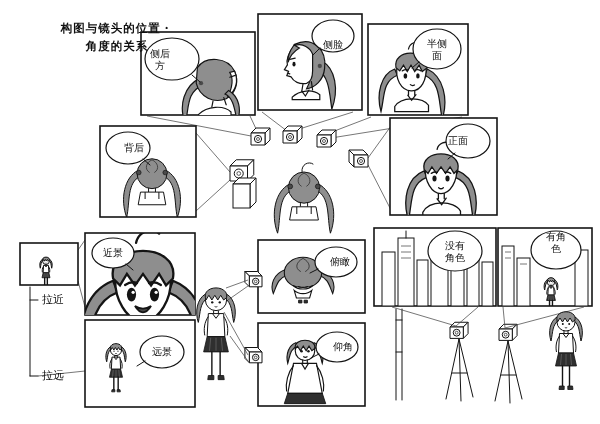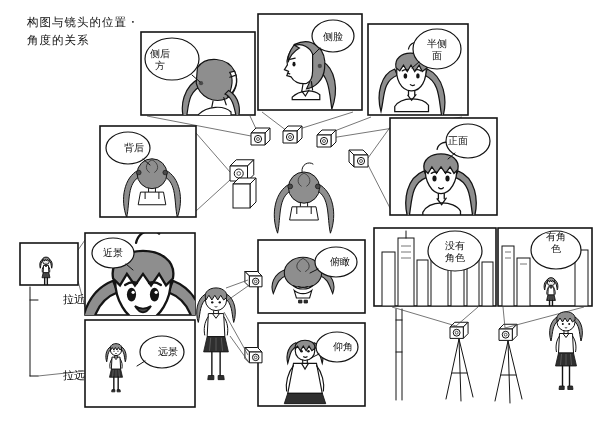--- a/index.html
+++ b/index.html
@@ -9,23 +9,23 @@
   .panel{fill:#fff;stroke:#141414;stroke-width:1.6;}
   .skin{fill:#fff;stroke:#141414;stroke-width:1;}
   .hair{fill:#8e8e8e;stroke:#141414;stroke-width:1;}
   .dark{fill:#2f2f2f;stroke:#141414;stroke-width:0.8;}
   .ln{fill:none;stroke:#141414;stroke-width:1;stroke-linecap:round;}
   .thin{fill:none;stroke:#4a4a4a;stroke-width:0.75;}
   .thin2{fill:none;stroke:#333;stroke-width:0.8;}
   .bubble{fill:#fff;stroke:#141414;stroke-width:1.2;}
   .txt{position:absolute;color:#111;text-align:center;line-height:1.15;}
   .bub{font-size:10px;}
-  .side{font-size:11px;text-align:left;margin-left:21px;}
-  #title{position:absolute;left:27px;top:14px;width:180px;font-size:11.5px;font-weight:400;
-         line-height:1.55;letter-spacing:1px;white-space:pre-line;text-align:left;color:#111;}
+  .side{font-size:11px;text-align:left;}
+  #title{position:absolute;left:27px;top:20px;width:180px;font-size:11.5px;font-weight:700;
+         line-height:1.55;letter-spacing:1px;white-space:pre-line;text-align:center;color:#111;}
 </style>
 </head>
 <body>
 
 <svg id="art" width="600" height="424" viewBox="0 0 600 424">
   <defs>
     <clipPath id="cpA">
         <rect x="141" y="32" width="114" height="83"></rect>
       </clipPath>
     <clipPath id="cpB">
@@ -360,24 +360,24 @@
       </g>
     <g>
         <ellipse class="bubble" cx="556" cy="250" rx="25" ry="19"></ellipse>
       </g>
   </g>
 </svg>
 
 <div id="title">构图与镜头的位置・
 角度的关系</div>
 <div class="txt bub" style="left:146px;top:48px;width:28px">侧后方</div>
-<div class="txt bub" style="left:313px;top:31px;width:40px">侧脸</div>
+<div class="txt bub" style="left:313px;top:39px;width:40px">侧脸</div>
 <div class="txt bub" style="left:423px;top:38px;width:28px">半侧面</div>
 <div class="txt bub" style="left:108px;top:142px;width:52px">背后</div>
 <div class="txt bub" style="left:448px;top:135px;width:20px">正面</div>
 <div class="txt bub" style="left:93px;top:247px;width:40px">近景</div>
-<div class="txt bub" style="left:142px;top:346px;width:52px">远景</div>
+<div class="txt bub" style="left:142px;top:346px;width:40px">远景</div>
 <div class="txt bub" style="left:316px;top:256px;width:48px">俯瞰</div>
 <div class="txt bub" style="left:317px;top:341px;width:52px">仰角</div>
 <div class="txt bub" style="left:441px;top:240px;width:28px">没有角色</div>
 <div class="txt bub" style="left:542px;top:231px;width:28px">有角色</div>
 <div class="txt side" style="left:42px;top:293px;width:30px">拉近</div>
 <div class="txt side" style="left:42px;top:369px;width:30px">拉远</div>
 
 </body></html>

